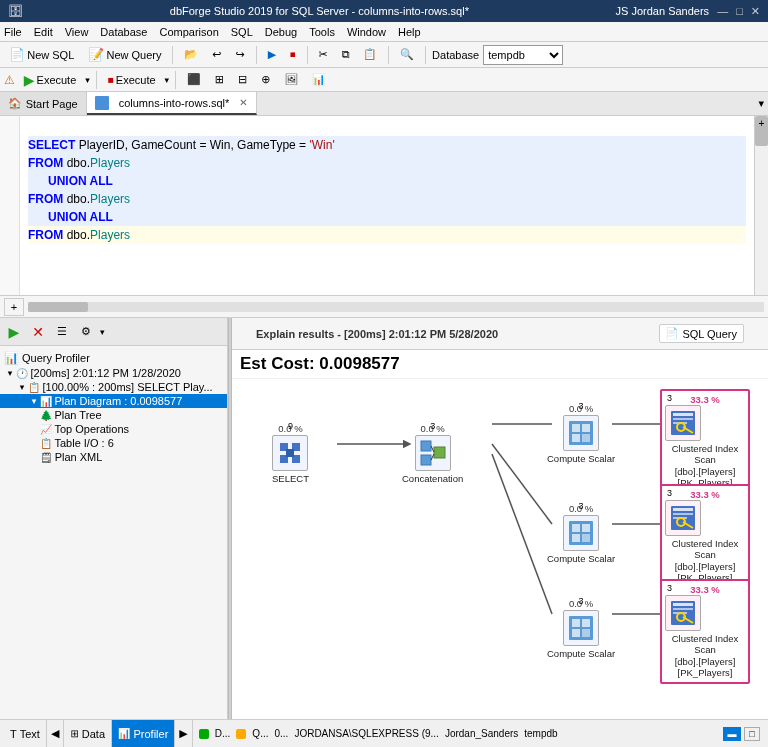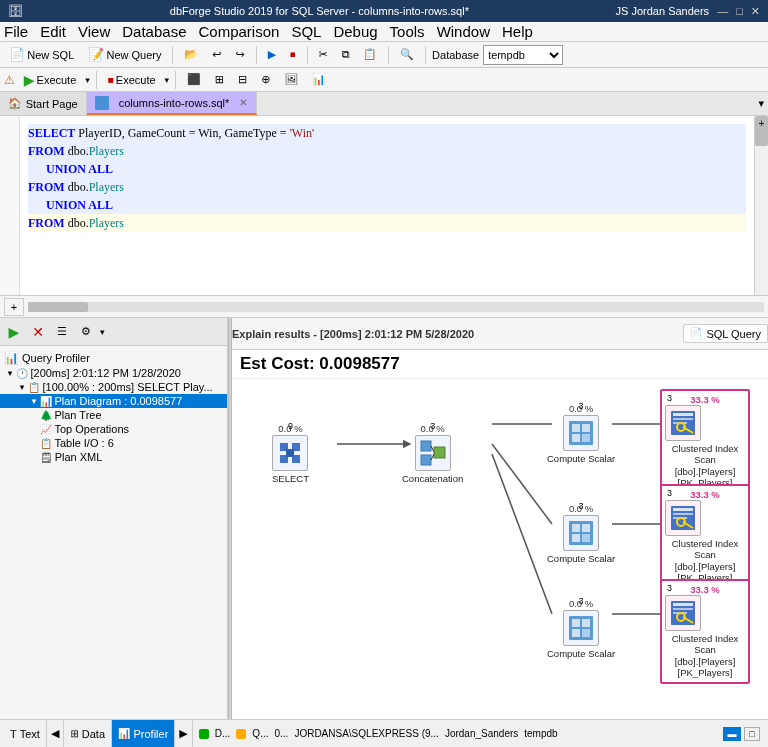--- a/index.html
+++ b/index.html
@@ -3,41 +3,41 @@
   <meta charset="utf-8">
   <style>
     * { box-sizing: border-box; margin: 0; padding: 0; }
     body { font-family: 'Segoe UI', Arial, sans-serif; font-size: 11px; background: #f0f0f0; width: 768px; height: 747px; overflow: hidden; }
 
     
     #titlebar { background: #1e3a5f; color: white; height: 22px; display: flex; align-items: center; padding: 0 8px; font-size: 11px; justify-content: space-between; }
 
     
     #menubar { background: #f5f5f5; border-bottom: 1px solid #ccc; height: 20px; display: flex; align-items: center; padding: 0 4px; gap: 12px; }
-    #menubar span { font-size: 15px; cursor: pointer; color: #000; }
+    #menubar span { font-size: 11px; cursor: pointer; color: #000; }
 
     
     #toolbar { background: #f5f5f5; border-bottom: 1px solid #ccc; height: 26px; display: flex; align-items: center; padding: 0 4px; gap: 4px; }
     .toolbar-btn { display: flex; align-items: center; gap: 2px; padding: 2px 4px; cursor: pointer; border: 1px solid transparent; border-radius: 2px; font-size: 11px; }
     .toolbar-sep { width: 1px; height: 18px; background: #ccc; margin: 0 2px; }
 
     
     #executebar { background: #f5f5f5; border-bottom: 1px solid #ccc; height: 24px; display: flex; align-items: center; padding: 0 4px; gap: 4px; }
     .exec-btn { display: flex; align-items: center; gap: 2px; padding: 1px 4px; cursor: pointer; border: 1px solid transparent; font-size: 11px; }
     .exec-icon { color: #22a022; font-size: 14px; }
 
     
     #tabbar { background: #e8e8e8; border-bottom: 1px solid #ccc; height: 24px; display: flex; align-items: stretch; }
     .tab { display: flex; align-items: center; gap: 4px; padding: 0 8px; border-right: 1px solid #ccc; cursor: pointer; font-size: 11px; background: #e0e0e0; }
-    .tab.active { background: #c4b5fd; border-bottom: 2px solid #f97316; gap: 10px; }
+    .tab.active { background: #ffffff; border-bottom: 2px solid #404040; gap: 10px; }
 
     
     #editor-area { background: white; height: 180px; border-bottom: 1px solid #ccc; overflow: hidden; position: relative; display: flex; }
     #line-numbers { background: #f8f8f8; border-right: 1px solid #e0e0e0; padding: 4px 4px; font-family: Consolas, monospace; font-size: 12px; color: #888; line-height: 18px; min-width: 20px; text-align: right; }
-    #editor-content { flex: 1; padding: 8px 8px; font-family: Liberation Serif, serif; font-size: 12px; line-height: 18px; overflow: hidden; }
+    #editor-content { flex: 1; padding: 20px 8px; font-family: Liberation Sans, sans-serif; font-size: 12px; line-height: 18px; overflow: hidden; }
     .code-line { white-space: nowrap; height: 18px; }
     .kw { color: #0000ff; font-weight: bold; }
     .str { color: #a31515; }
     .tbl { color: #008080; }
     .sel-line { background: #e8f0fe; }
     .current-line { background: #fffde7; }
 
     
     #bottom-toolbar { background: #f5f5f5; border-bottom: 1px solid #ccc; height: 22px; display: flex; align-items: center; padding: 0 4px; }
 
@@ -48,21 +48,21 @@
     #left-panel { width: 228px; background: #f5f5f5; border-right: 1px solid #ccc; display: flex; flex-direction: column; }
     #left-panel-toolbar { height: 28px; background: #e8e8e8; border-bottom: 1px solid #ccc; display: flex; align-items: center; padding: 0 4px; gap: 4px; }
     .panel-btn { width: 20px; height: 20px; display: flex; align-items: center; justify-content: center; cursor: pointer; border: 1px solid transparent; border-radius: 2px; }
     #tree-area { flex: 1; overflow: auto; padding: 4px 0; }
     .tree-item { display: flex; align-items: center; padding: 1px 0; cursor: pointer; font-size: 11px; white-space: nowrap; }
     .tree-item.selected { background: #0078d7; color: white; }
     .tree-arrow { display: inline-block; width: 12px; text-align: center; font-size: 9px; }
 
     
     #right-panel { flex: 1; background: white; display: flex; flex-direction: column; overflow: hidden; }
-    #explain-header { background: #f5f5f5; border-bottom: 1px solid #ccc; height: 32px; display: flex; align-items: center; padding: 0 0; justify-content: space-between; }
+    #explain-header { background: #f5f5f5; border-bottom: 1px solid #ccc; height: 32px; display: flex; align-items: center; padding: 0 24px; justify-content: space-between; }
     #sql-query-btn { display: flex; align-items: center; gap: 3px; cursor: pointer; font-size: 11px; border: 1px solid #ccc; padding: 2px 6px; border-radius: 2px; background: white; }
     #est-cost { padding: 4px 8px; font-size: 17px; border-bottom: 1px solid #eee; }
     #est-cost span { font-weight: bold; }
     #diagram-area { flex: 1; overflow: auto; padding: 10px; position: relative; background: white; }
 
     
     #statusbar { background: #f0f0f0; border-top: 1px solid #ccc; height: 28px; display: flex; align-items: center; padding: 0 4px; gap: 0; font-size: 11px; }
     .status-tab { display: flex; align-items: center; gap: 3px; padding: 0 6px; height: 100%; border-right: 1px solid #ccc; cursor: pointer; }
     .status-tab.active { background: #0078d7; color: white; }
 

